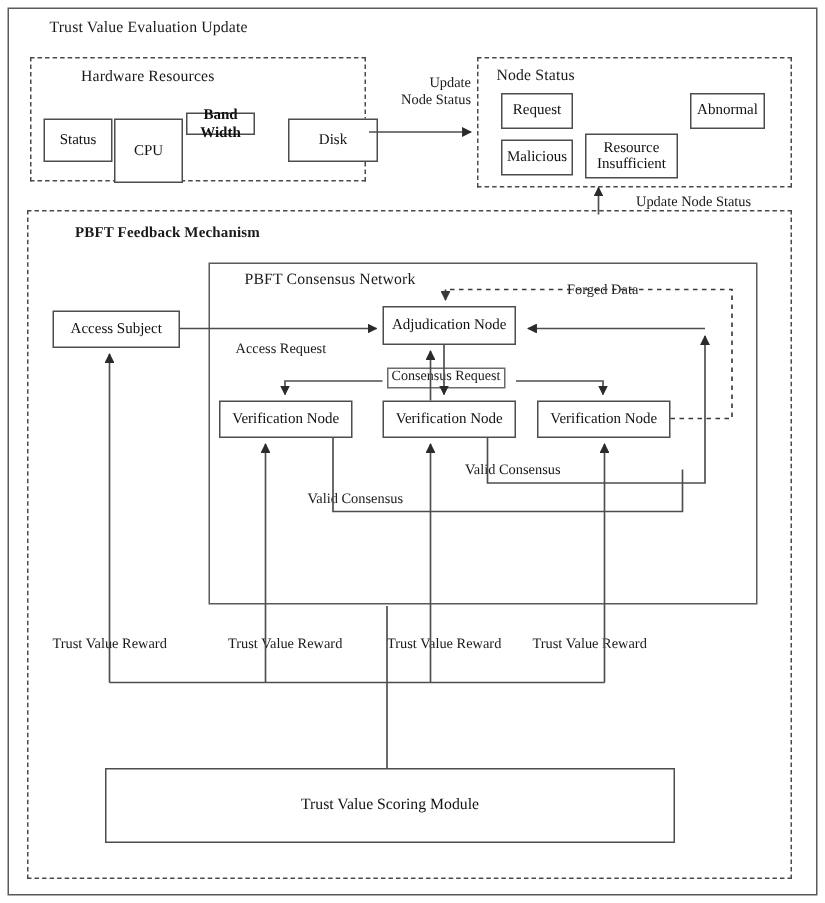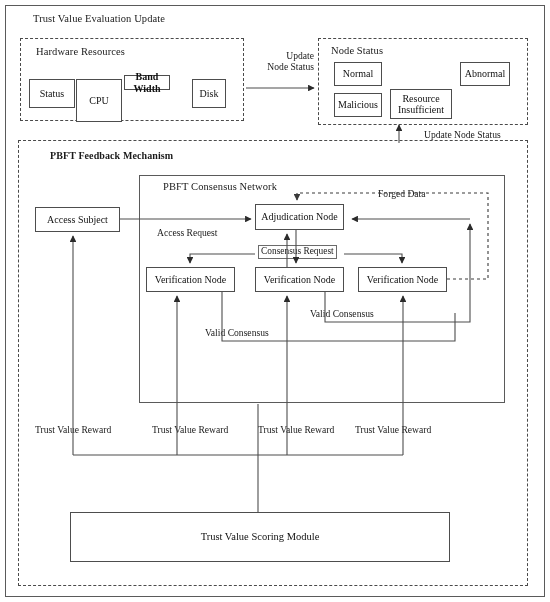--- a/index.html
+++ b/index.html
@@ -90,32 +90,32 @@
 </head>
 <body>
 
 <div id="canvas">
 
   <div class="frame-solid" style="left:5px; top:5px; width:540px; height:592px;"></div>
 
   <div class="caption" style="left:33px; top:13px;">Trust Value Evaluation Update</div>
 
   <div class="frame-dashed" style="left:20px; top:38px; width:224px; height:83px;"></div>
-  <div class="caption" style="left:36px; top:46px;">Hardware Resources</div>
+  <div class="caption" style="left:54px; top:46px;">Hardware Resources</div>
 
   <div class="node" style="left:29px; top:79px; width:46px; height:29px;">Status</div>
   <div class="node" style="left:76px; top:79px; width:46px; height:43px;">CPU</div>
   <div class="node two-line" style="left:124px; top:75px; width:46px; height:15px; white-space:pre-line;font-weight:bold;">Band
 Width</div>
-  <div class="node" style="left:192px; top:79px; width:34px; height:29px;">Disk</div>
+  <div class="node" style="left:192px; top:79px; width:60px; height:29px;">Disk</div>
 
   <div class="frame-dashed" style="left:318px; top:38px; width:210px; height:87px;"></div>
   <div class="caption" style="left:331px; top:45px;">Node Status</div>
 
-  <div class="node" style="left:334px; top:62px; width:48px; height:24px;">Normal</div>
+  <div class="node" style="left:334px; top:62px; width:48px; height:24px;">Request</div>
   <div class="node" style="left:460px; top:62px; width:50px; height:24px;">Abnormal</div>
   <div class="node" style="left:334px; top:93px; width:48px; height:24px;">Malicious</div>
   <div class="node two-line" style="left:390px; top:89px; width:62px; height:30px; white-space:pre-line;">Resource
 Insufficient</div>
 
   <div class="elabel two centered" style="left:252px; top:50px; width:62px; white-space:pre-line;text-align:right;">Update
 Node Status</div>
 
   <div class="elabel" style="left:424px; top:129px;">Update Node Status</div>
 

